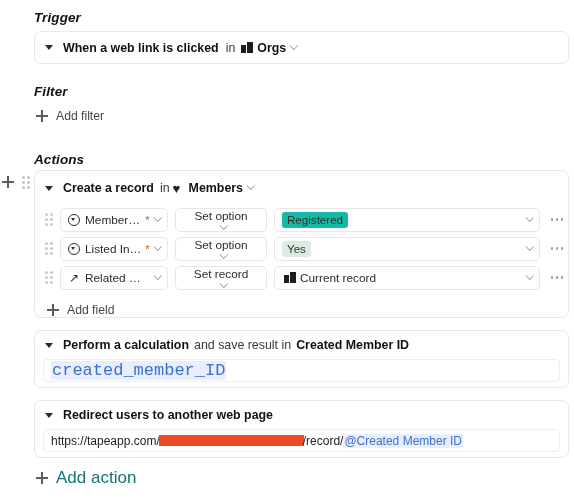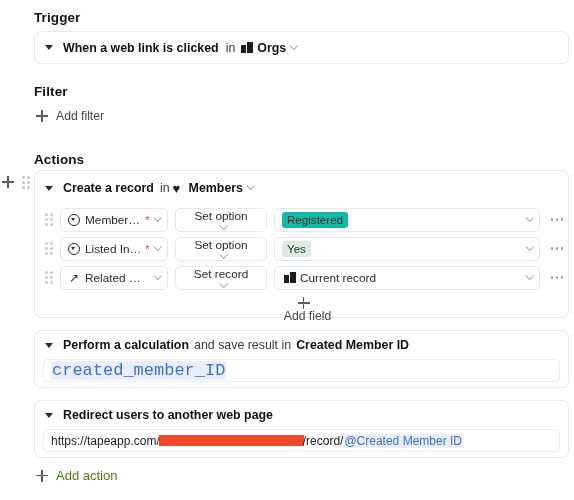--- a/index.html
+++ b/index.html
@@ -12,20 +12,21 @@
     overflow: hidden;
   }
   .page { position: relative; width: 574px; height: 500px; background: #fff; }
 
   
   .section-title {
     font-size: 13.5px;
     font-weight: bold;
     color: #111214;
     letter-spacing: .1px;
+    font-style: italic;
   }
 
   
   .card {
     background: #ffffff;
     border: 1px solid #e9e9ec;
     border-radius: 7px;
   }
 
   
@@ -168,21 +169,20 @@
     display: flex; align-items: center; justify-content: center;
     gap: 2.5px; cursor: pointer; flex: 0 0 auto;
   }
   .dots span { width: 2.6px; height: 2.6px; border-radius: 50%; background: #9b9ba2; display: block; }
 
   #add-field {
     display: flex; align-items: center;
     font-size: 12.2px; color: #46464b;
     padding-left: 12px; height: 26px; margin-top: 5px;
     cursor: pointer;
-    flex-direction: column;
   }
 
   
   #calc-card {
     position: absolute; left: 34px; top: 330px;
     width: 535px; height: 58px;
   }
   #calc-head { display: flex; align-items: center; height: 28px; padding-left: 10px; }
   #calc-box {
     margin: 0 8px; height: 23px;
@@ -219,21 +219,21 @@
     margin: 0 -1px;
   }
   .token {
     color: #3c6fd1; background: #e8eefb;
     padding: 0 1px; border-radius: 0;
   }
 
   #add-action {
     position: absolute; left: 36px; top: 468px;
     display: flex; align-items: center;
-    font-size: 13px; color: #4d7c0f;
+    font-size: 17px; color: #0f766e;
     cursor: pointer;
   }
 </style>
 </head>
 <body>
 
 <div class="page">
 
   <div class="section-title" id="trigger-title">Trigger</div>
 

